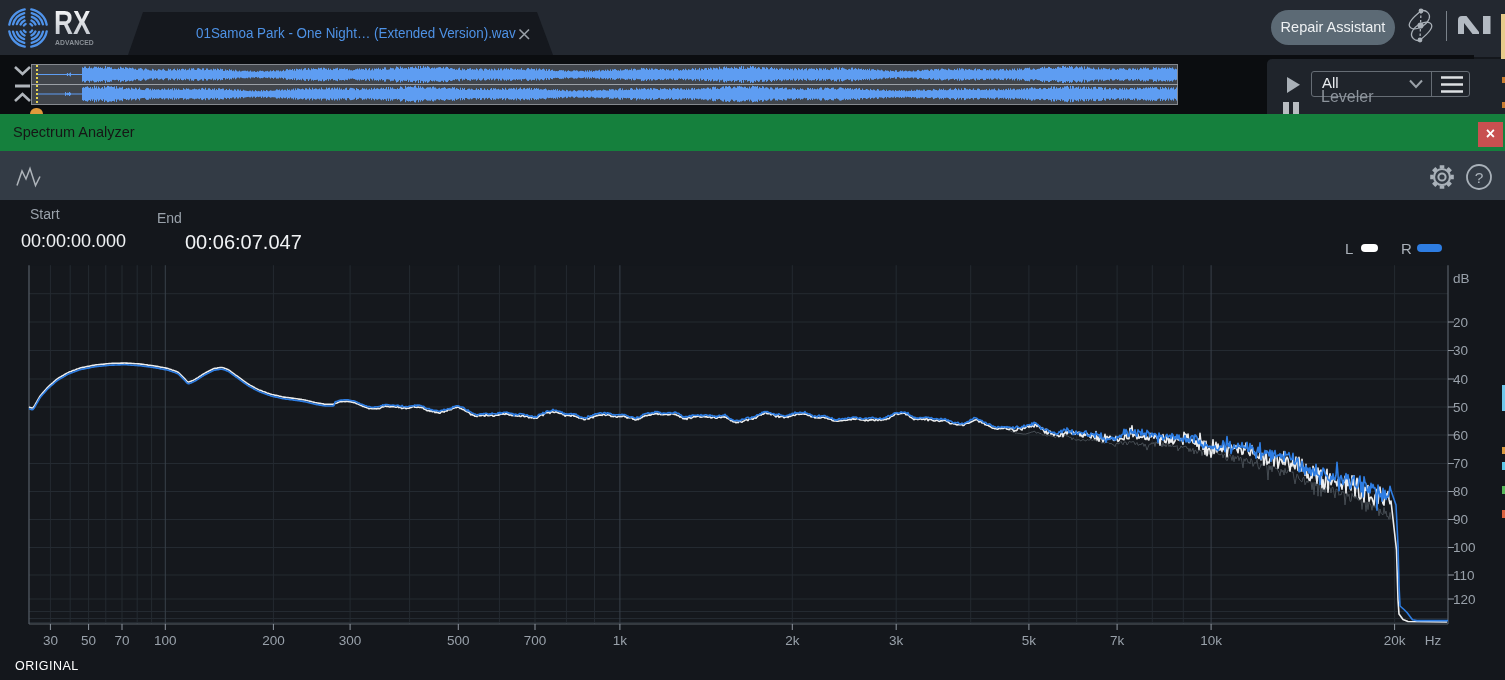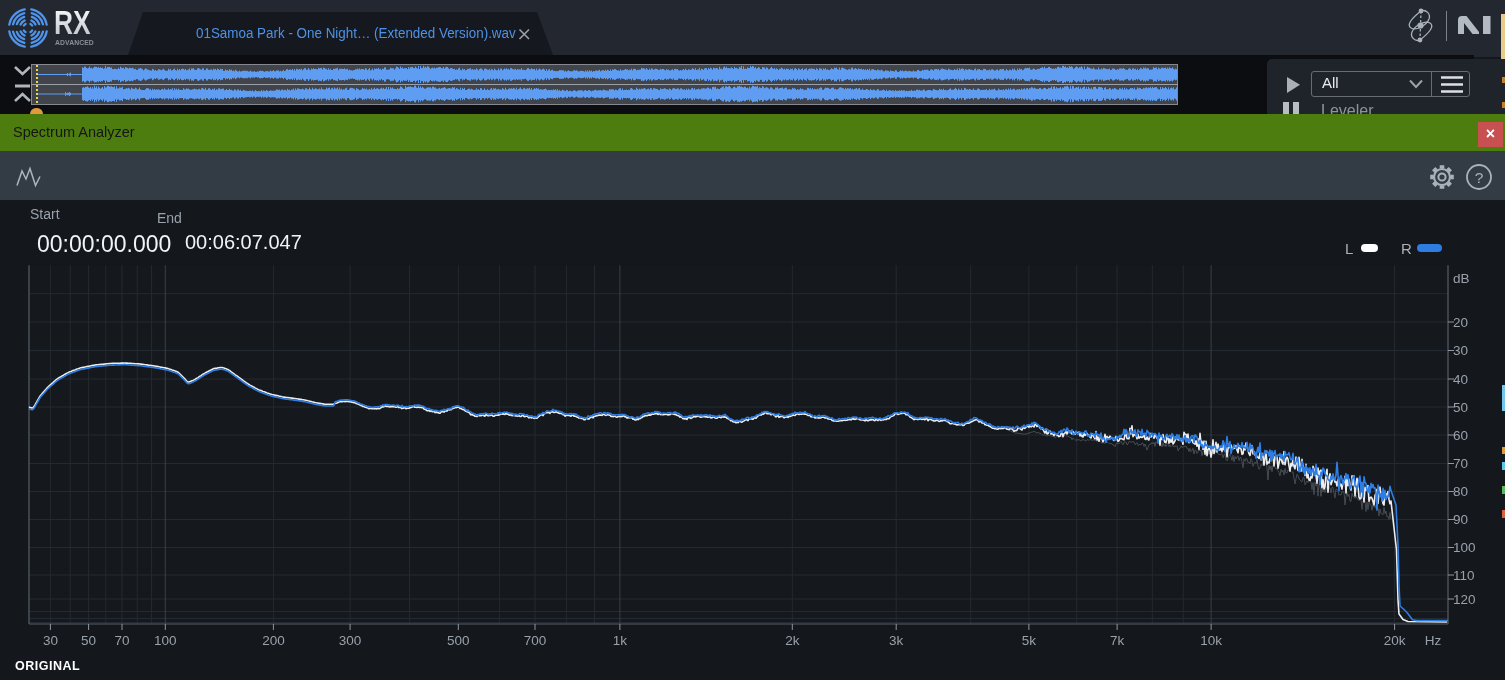--- a/index.html
+++ b/index.html
@@ -1,35 +1,36 @@
 <!DOCTYPE html>
 <html><head><meta charset="utf-8"><style>
 *{margin:0;padding:0;box-sizing:border-box}
 html,body{width:1505px;height:680px;overflow:hidden;background:#14171c;font-family:"Liberation Sans",sans-serif}
 .abs{position:absolute}
 #topbar{position:absolute;left:0;top:0;width:1505px;height:57px;background:#232830}
 #wavestrip{position:absolute;left:0;top:55px;width:1474px;height:59px;background:#0b0d10}
-#titlebar{position:absolute;left:0;top:114px;width:1505px;height:37px;background:#4d7c0f}
+#titlebar{position:absolute;left:0;top:114px;width:1505px;height:37px;background:#15803d}
 #toolbar{position:absolute;left:0;top:151px;width:1505px;height:49px;background:#333b45}
 #main{position:absolute;left:0;top:200px;width:1505px;height:480px;background:#14171c}
 </style></head><body>
 
 <div id="topbar">
  <svg class="abs" style="left:8px;top:8px" width="40" height="40" viewBox="0 0 40 40">
       <path d="M38.71 23.30A19 19 0 0 1 23.30 38.71 M16.70 38.71A19 19 0 0 1 1.29 23.30 M1.29 16.70A19 19 0 0 1 16.70 1.29 M23.30 1.29A19 19 0 0 1 38.71 16.70 M34.94 23.73A15.4 15.4 0 0 1 23.73 34.94 M16.27 34.94A15.4 15.4 0 0 1 5.06 23.73 M5.06 16.27A15.4 15.4 0 0 1 16.27 5.06 M23.73 5.06A15.4 15.4 0 0 1 34.94 16.27 M31.16 23.84A11.8 11.8 0 0 1 23.84 31.16 M16.16 31.16A11.8 11.8 0 0 1 8.84 23.84 M8.84 16.16A11.8 11.8 0 0 1 16.16 8.84 M23.84 8.84A11.8 11.8 0 0 1 31.16 16.16 M27.43 23.47A8.2 8.2 0 0 1 23.47 27.43 M16.53 27.43A8.2 8.2 0 0 1 12.57 23.47 M12.57 16.53A8.2 8.2 0 0 1 16.53 12.57 M23.47 12.57A8.2 8.2 0 0 1 27.43 16.53 M24.11 22.47A4.8 4.8 0 0 1 22.47 24.11 M17.53 24.11A4.8 4.8 0 0 1 15.89 22.47 M15.89 17.53A4.8 4.8 0 0 1 17.53 15.89 M22.47 15.89A4.8 4.8 0 0 1 24.11 17.53" fill="none" stroke="#4f93ea" stroke-width="2.3" stroke-linecap="round"></path>
     </svg>
  <div class="abs" style="left:54px;top:4px;font-size:33px;font-weight:bold;transform:scaleX(0.80);transform-origin:0 0;background:linear-gradient(#ffffff,#b9bec6);-webkit-background-clip:text;background-clip:text;color:transparent">RX</div>
  <div class="abs" style="left:55px;top:38.5px;font-size:6.8px;font-weight:bold;color:#8a9097;letter-spacing:0.1px">ADVANCED</div>
  <svg class="abs" style="left:0;top:0" width="600" height="55">
       <polygon points="143,12 537,12 553,55 128,55" fill="#15181e"></polygon>
     </svg>
  <div class="abs" style="left:196px;top:24px;font-size:15.5px;color:#4e92e6;transform:scaleX(0.865);transform-origin:0 0;white-space:nowrap">01Samoa Park - One Night… (Extended Version).wav</div>
  <svg class="abs" style="left:517px;top:27px" width="15" height="15">
       <path d="M2.5 2.5 L12 12 M12 2.5 L2.5 12" stroke="#9aa0a8" stroke-width="1.6"></path>
     </svg>
+ <div class="abs" style="left:1271px;top:10px;width:124px;height:35px;border-radius:17.5px;background:#5c6a75;color:#eef1f3;font-size:14.5px;text-align:center;line-height:35px">Repair Assistant</div>
  <svg class="abs" style="left:1402px;top:7px" width="40" height="42" viewBox="0 0 40 42">
   <g fill="none" stroke="#aab1b8" stroke-width="1.3">
    <path d="M19 4 C10 11 4 18 9 21 C14 24 24 19 27 12 C29 7 24 2 19 4"></path>
    <path d="M18 33 C27 26 33 19 28 16 C23 13 13 18 10 25 C8 30 13 35 18 33"></path>
    <path d="M19 4 L18.5 18.5 L18 33" stroke-dasharray="2.5 2"></path>
   </g>
   <circle cx="19" cy="4" r="2.4" fill="#aab1b8"></circle>
   <circle cx="18.5" cy="18.5" r="3.1" fill="#aab1b8"></circle>
   <circle cx="18" cy="33" r="2.4" fill="#aab1b8"></circle>
  </svg>
@@ -65,21 +66,21 @@
  <svg class="abs" style="left:1408px;top:24px" width="16" height="10">
       <path d="M2 1.5 L8 8 L14 1.5" fill="none" stroke="#9aa1a8" stroke-width="2"></path>
     </svg>
  <svg class="abs" style="left:1440px;top:20px" width="24" height="19">
       <g stroke="#dde0e3" stroke-width="2.4">
         <path d="M1 2.5H23 M1 9.5H23 M1 16.5H23"></path>
       </g>
     </svg>
  <div class="abs" style="left:1283px;top:47px;width:6px;height:12px;background:#b8bdc2"></div>
  <div class="abs" style="left:1293px;top:47px;width:6px;height:12px;background:#b8bdc2"></div>
- <div class="abs" style="left:1321px;top:47px;width:80px;height:18px;overflow:hidden;font-size:16px;color:#8d949c">Leveler</div>
+ <div class="abs" style="left:1321px;top:33px;width:80px;height:18px;overflow:hidden;font-size:16px;color:#8d949c">Leveler</div>
  <div class="abs" style="left:30px;top:53px;width:13px;height:6px;border-radius:7px 7px 0 0;background:#e09a3c"></div>
  <div class="abs" style="left:1501px;top:-41px;width:4px;height:45px;background:#e7cb8b"></div>
  <div class="abs" style="left:1502px;top:22px;width:3px;height:6px;background:#c87c30"></div>
  <div class="abs" style="left:1502px;top:47px;width:3px;height:6px;background:#c87c30"></div>
 </div>
 
 <div id="titlebar">
  <div class="abs" style="left:13px;top:10px;font-size:14.5px;color:#161616">Spectrum Analyzer</div>
  <div class="abs" style="left:1478px;top:8px;width:25px;height:25px;background:#c85050;color:#fff;font-size:16px;font-weight:bold;text-align:center;line-height:24px">×</div>
 </div>
@@ -99,21 +100,21 @@
  </svg>
  <svg class="abs" style="left:1465px;top:12px" width="28" height="28" viewBox="0 0 28 28">
   <circle cx="14" cy="14" r="12" fill="none" stroke="#a9b1b9" stroke-width="1.8"></circle>
   <text x="14" y="19.5" text-anchor="middle" font-size="15.5" fill="#a9b1b9" font-family="Liberation Sans">?</text>
  </svg>
 </div>
 
 <div id="main">
  <div class="abs" style="left:30px;top:6px;font-size:14px;color:#9aa2ab">Start</div>
  <div class="abs" style="left:157px;top:10px;font-size:14px;color:#9aa2ab">End</div>
- <div class="abs" style="left:37px;top:31px;font-size:23px;color:#f1f3f5">00:00:00.000</div>
+ <div class="abs" style="left:21px;top:31px;font-size:18px;color:#f1f3f5">00:00:00.000</div>
  <div class="abs" style="left:185px;top:31px;font-size:20px;color:#f1f3f5">00:06:07.047</div>
  <div class="abs" style="left:1345px;top:40px;font-size:15px;color:#aab1b9">L</div>
  <div class="abs" style="left:1361px;top:44px;width:17px;height:8px;border-radius:4px;background:#fff"></div>
  <div class="abs" style="left:1401px;top:40px;font-size:15px;color:#aab1b9">R</div>
  <div class="abs" style="left:1417px;top:44px;width:25px;height:8px;border-radius:4px;background:#2e7de2"></div>
  <svg class="abs" style="left:0;top:0" width="1505" height="480" viewBox="0 200 1505 480" font-family="Liberation Sans">
 <rect x="29" y="265.2" width="1419" height="359" fill="#15181d"></rect>
 <path d="M50.4 265.2V624 M70.2 265.2V624 M88.6 265.2V624 M105.8 265.2V624 M122.0 265.2V624 M137.2 265.2V624 M151.6 265.2V624 M273.4 265.2V624 M350.1 265.2V624 M409.6 265.2V624 M458.3 265.2V624 M499.4 265.2V624 M535.0 265.2V624 M566.4 265.2V624 M594.5 265.2V624 M792.3 265.2V624 M896.2 265.2V624 M970.7 265.2V624 M1028.9 265.2V624 M1076.7 265.2V624 M1117.1 265.2V624 M1152.3 265.2V624 M1183.3 265.2V624 M1394.6 265.2V624 M29 293.7H1448 M29 322H1448 M29 350.5H1448 M29 379H1448 M29 407H1448 M29 435H1448 M29 463.5H1448 M29 491.5H1448 M29 519.5H1448 M29 547.5H1448 M29 575H1448 M29 599H1448 M29 611.5H1448 M29 618.5H1448 M29 622.5H1448" stroke="#242a31" stroke-width="1"></path>
 <path d="M165.3 265.2V624 M619.9 265.2V624 M1211.1 265.2V624" stroke="#39414a" stroke-width="1"></path>
 <path d="M29 265.2V624 M29 624H1448 M1448 265.2V624" stroke="#565e67" stroke-width="1.2" fill="none"></path>
@@ -144,19 +145,19 @@
 <text x="1453" y="468.0" font-size="13.5" fill="#99a1aa">70</text>
 <text x="1453" y="496.0" font-size="13.5" fill="#99a1aa">80</text>
 <text x="1453" y="524.0" font-size="13.5" fill="#99a1aa">90</text>
 <text x="1453" y="552.0" font-size="13.5" fill="#99a1aa">100</text>
 <text x="1453" y="579.5" font-size="13.5" fill="#99a1aa">110</text>
 <text x="1453" y="603.5" font-size="13.5" fill="#99a1aa">120</text>
 <polyline points="1005,428.9 1006,429.1 1007,429.4 1008,429.9 1009,430.3 1010,430.8 1011,431.1 1012,431.9 1013,431.9 1014,432.3 1015,433.3 1016,432.9 1017,433.1 1018,433.3 1019,433.4 1020,433.4 1021,433.8 1022,433.7 1023,434.2 1024,434.0 1025,434.1 1026,434.1 1027,433.4 1028,433.5 1029,432.8 1030,432.9 1031,432.1 1032,432.1 1033,431.8 1034,431.4 1035,431.3 1036,433.1 1037,433.0 1038,432.2 1039,433.1 1040,433.4 1041,433.5 1042,434.6 1043,435.2 1044,434.8 1045,435.0 1046,435.5 1047,436.3 1048,435.5 1049,435.5 1050,435.8 1051,435.8 1052,436.1 1053,436.5 1054,436.5 1055,437.9 1056,437.4 1057,435.8 1058,436.8 1059,436.2 1060,435.8 1061,436.8 1062,436.5 1063,435.1 1064,436.3 1065,434.6 1066,435.7 1067,436.0 1068,436.1 1069,437.0 1070,437.4 1071,437.2 1072,439.9 1073,437.8 1074,438.6 1075,439.7 1076,440.4 1077,439.9 1078,439.8 1079,439.7 1080,440.3 1081,441.1 1082,439.6 1083,440.0 1084,439.6 1085,440.9 1086,440.8 1087,439.9 1088,439.4 1089,440.6 1090,439.2 1091,439.4 1092,440.7 1093,439.9 1094,439.7 1095,440.5 1096,440.0 1097,441.5 1098,439.7 1099,440.4 1100,440.5 1101,441.9 1102,443.4 1103,440.9 1104,443.3 1105,442.9 1106,442.0 1107,442.3 1108,442.4 1109,443.4 1110,443.9 1111,443.2 1112,444.1 1113,444.8 1114,445.2 1115,446.7 1116,443.8 1117,443.1 1118,443.6 1119,443.9 1120,442.4 1121,441.3 1122,443.4 1123,444.9 1124,442.2 1125,441.9 1126,442.1 1127,445.0 1128,443.9 1129,441.6 1130,441.6 1131,442.3 1132,441.8 1133,441.6 1134,441.8 1135,444.6 1136,443.8 1137,442.5 1138,445.3 1139,445.0 1140,444.1 1141,444.9 1142,443.0 1143,443.3 1144,446.4 1145,444.0 1146,446.6 1147,450.1 1148,447.3 1149,444.8 1150,443.7 1151,444.4 1152,442.5 1153,444.0 1154,442.2 1155,446.5 1156,441.7 1157,443.5 1158,443.5 1159,443.3 1160,443.2 1161,443.6 1162,447.0 1163,442.5 1164,446.2 1165,444.4 1166,446.8 1167,444.5 1168,443.3 1169,446.6 1170,444.8 1171,446.7 1172,445.5 1173,446.0 1174,446.8 1175,445.9 1176,446.5 1177,445.5 1178,450.9 1179,448.6 1180,448.5 1181,445.9 1182,447.5 1183,446.9 1184,446.7 1185,446.4 1186,446.1 1187,448.5 1188,448.0 1189,451.6 1190,448.5 1191,451.5 1192,450.4 1193,448.3 1194,454.0 1195,450.0 1196,450.5 1197,453.5 1198,451.9 1199,449.7 1200,450.9 1201,450.2 1202,455.6 1203,451.4 1204,451.5 1205,451.5 1206,456.0 1207,452.7 1208,452.1 1209,454.7 1210,452.8 1211,455.2 1212,452.6 1213,453.4 1214,453.8 1215,451.8 1216,452.3 1217,452.0 1218,454.1 1219,454.3 1220,455.0 1221,454.4 1222,453.5 1223,457.9 1224,454.5 1225,454.2 1226,459.3 1227,460.8 1228,458.6 1229,455.0 1230,454.6 1231,456.7 1232,460.5 1233,455.2 1234,461.8 1235,456.5 1236,458.9 1237,456.7 1238,455.8 1239,460.6 1240,457.5 1241,457.5 1242,462.0 1243,467.8 1244,458.8 1245,461.3 1246,458.4 1247,459.0 1248,462.7 1249,461.8 1250,463.9 1251,458.6 1252,460.5 1253,466.4 1254,464.0 1255,462.1 1256,463.5 1257,459.4 1258,466.4 1259,469.3 1260,467.6 1261,464.3 1262,465.5 1263,462.4 1264,463.8 1265,462.8 1266,462.7 1267,468.2 1268,480.0 1269,465.4 1270,469.8 1271,465.8 1272,471.8 1273,464.9 1274,465.6 1275,467.2 1276,469.0 1277,468.3 1278,470.7 1279,472.6 1280,475.8 1281,469.2 1282,472.2 1283,470.1 1284,475.0 1285,468.4 1286,473.0 1287,473.0 1288,469.9 1289,470.7 1290,470.8 1291,471.4 1292,472.5 1293,471.7 1294,478.5 1295,483.9 1296,478.7 1297,474.2 1298,475.7 1299,479.1 1300,479.8 1301,481.4 1302,481.9 1303,477.8 1304,477.4 1305,484.8 1306,482.8 1307,480.9 1308,482.6 1309,478.6 1310,481.1 1311,481.9 1312,489.8 1313,482.5 1314,494.7 1315,482.2 1316,485.9 1317,482.9 1318,496.2 1319,483.6 1320,486.1 1321,496.4 1322,487.1 1323,492.0 1324,485.0 1325,492.6 1326,486.4 1327,489.5 1328,486.9 1329,487.9 1330,487.9 1331,493.0 1332,487.4 1333,487.3 1334,493.2 1335,497.9 1336,488.9 1337,489.5 1338,490.3 1339,495.3 1340,494.3 1341,495.1 1342,491.5 1343,492.0 1344,492.2 1345,504.9 1346,496.2 1347,492.2 1348,496.5 1349,494.2 1350,501.3 1351,501.3 1352,493.4 1353,496.4 1354,497.0 1355,498.4 1356,495.1 1357,498.7 1358,499.1 1359,500.7 1360,497.1 1361,499.6 1362,509.5 1363,500.7 1364,500.4 1365,501.4 1366,511.5 1367,502.1 1368,509.6 1369,501.7 1370,503.9 1371,505.6 1372,510.3 1373,502.8 1374,507.4 1375,505.2 1376,508.6 1377,509.5 1378,507.8 1379,515.8 1380,509.0 1381,513.2 1382,514.2 1383,514.8 1384,507.4 1385,513.7 1386,511.1 1387,516.8 1388,516.3 1389,519.4 1390,512.5 1391,519.2" fill="none" stroke="#4b5158" stroke-width="0.9"></polyline>
 <polyline points="29,407.1 30,407.4 31,407.7 32,408.0 33,407.7 34,406.6 35,404.9 36,403.1 37,401.4 38,399.6 39,397.8 40,396.2 41,394.9 42,393.7 43,392.6 44,391.5 45,390.4 46,389.2 47,388.1 48,387.1 49,386.1 50,385.2 51,384.3 52,383.4 53,382.6 54,381.7 55,380.8 56,379.9 57,379.1 58,378.4 59,377.8 60,377.2 61,376.6 62,376.0 63,375.5 64,374.9 65,374.3 66,373.7 67,373.1 68,372.6 69,372.1 70,371.7 71,371.4 72,371.0 73,370.6 74,370.2 75,369.9 76,369.5 77,369.1 78,368.8 79,368.4 80,368.1 81,367.8 82,367.6 83,367.4 84,367.2 85,367.0 86,366.8 87,366.6 88,366.4 89,366.2 90,366.0 91,365.8 92,365.6 93,365.4 94,365.2 95,365.0 96,364.9 97,364.8 98,364.7 99,364.6 100,364.5 101,364.4 102,364.3 103,364.2 104,364.1 105,364.0 106,363.9 107,363.8 108,363.7 109,363.6 110,363.5 111,363.5 112,363.4 113,363.4 114,363.4 115,363.3 116,363.3 117,363.3 118,363.2 119,363.2 120,363.2 121,363.1 122,363.1 123,363.1 124,363.0 125,363.0 126,363.1 127,363.1 128,363.2 129,363.3 130,363.3 131,363.4 132,363.5 133,363.5 134,363.6 135,363.7 136,363.7 137,363.8 138,363.9 139,363.9 140,364.0 141,364.1 142,364.3 143,364.4 144,364.5 145,364.7 146,364.8 147,364.9 148,365.1 149,365.2 150,365.3 151,365.5 152,365.6 153,365.7 154,365.9 155,366.0 156,366.2 157,366.4 158,366.6 159,366.8 160,367.0 161,367.2 162,367.3 163,367.5 164,367.7 165,367.9 166,368.1 167,368.3 168,368.6 169,368.9 170,369.2 171,369.5 172,369.9 173,370.2 174,370.6 175,370.9 176,371.3 177,371.7 178,372.2 179,373.0 180,374.0 181,375.0 182,376.0 183,377.0 184,378.0 185,379.1 186,380.2 187,381.3 188,382.0 189,382.0 190,381.6 191,381.2 192,380.8 193,380.4 194,379.9 195,379.4 196,378.8 197,378.2 198,377.6 199,376.9 200,376.2 201,375.6 202,374.9 203,374.3 204,373.7 205,373.1 206,372.5 207,372.0 208,371.5 209,371.0 210,370.5 211,370.0 212,369.5 213,369.0 214,368.6 215,368.4 216,368.2 217,368.1 218,367.9 219,367.8 220,367.6 221,367.5 222,367.5 223,367.7 224,368.0 225,368.4 226,368.8 227,369.2 228,369.6 229,370.2 230,370.9 231,371.7 232,372.4 233,373.1 234,373.8 235,374.6 236,375.3 237,376.0 238,376.7 239,377.5 240,378.2 241,378.9 242,379.6 243,380.4 244,381.1 245,381.8 246,382.5 247,383.3 248,383.9 249,384.5 250,385.1 251,385.6 252,386.2 253,386.8 254,387.3 255,387.9 256,388.4 257,388.9 258,389.4 259,389.9 260,390.2 261,390.6 262,391.0 263,391.4 264,391.7 265,392.1 266,392.5 267,392.9 268,393.2 269,393.6 270,393.9 271,394.2 272,394.5 273,394.7 274,394.9 275,395.2 276,395.4 277,395.6 278,395.8 279,396.1 280,396.3 281,396.5 282,396.8 283,397.0 284,397.1 285,397.2 286,397.4 287,397.5 288,397.6 289,397.8 290,397.9 291,398.0 292,398.1 293,398.2 294,398.4 295,398.5 296,398.7 297,398.8 298,399.0 299,399.1 300,399.2 301,399.4 302,399.6 303,399.7 304,399.9 305,400.0 306,400.3 307,400.5 308,400.8 309,401.0 310,401.2 311,401.5 312,401.8 313,402.0 314,402.2 315,402.5 316,402.7 317,402.9 318,403.0 319,403.2 320,403.4 321,403.6 322,403.8 323,403.9 324,404.1 325,404.2 326,404.3 327,404.3 328,404.3 329,404.3 330,404.3 331,404.3 332,404.3 333,404.2 334,403.9 335,403.6 336,403.2 337,402.9 338,402.5 339,402.1 340,401.8 341,401.8 342,401.7 343,401.5 344,401.5 345,401.6 346,401.4 347,401.4 348,401.5 349,401.7 350,401.8 351,401.9 352,402.1 353,402.4 354,402.6 355,402.7 356,403.4 357,403.8 358,404.1 359,404.6 360,405.1 361,405.5 362,405.8 363,406.5 364,406.5 365,407.2 366,407.2 367,407.8 368,408.1 369,408.8 370,408.5 371,408.5 372,408.7 373,408.5 374,408.6 375,408.8 376,408.8 377,408.9 378,408.2 379,408.8 380,408.4 381,407.6 382,406.7 383,407.0 384,406.7 385,405.8 386,406.4 387,406.4 388,406.3 389,406.8 390,407.0 391,406.6 392,406.8 393,406.6 394,406.6 395,406.9 396,407.2 397,406.9 398,406.5 399,407.6 400,407.0 401,407.8 402,408.6 403,408.1 404,407.9 405,407.8 406,408.8 407,408.2 408,408.3 409,408.3 410,407.8 411,407.5 412,407.2 413,406.2 414,406.7 415,407.3 416,407.2 417,407.4 418,407.1 419,407.2 420,407.6 421,407.1 422,407.8 423,407.6 424,409.2 425,409.2 426,409.8 427,410.7 428,410.8 429,410.5 430,411.3 431,410.4 432,411.6 433,411.7 434,411.0 435,412.7 436,411.8 437,412.7 438,412.3 439,413.1 440,413.3 441,412.0 442,411.4 443,411.8 444,412.1 445,411.2 446,410.8 447,411.1 448,409.2 449,410.0 450,409.4 451,409.8 452,408.9 453,408.3 454,408.3 455,407.3 456,407.7 457,407.1 458,407.2 459,407.2 460,408.4 461,408.4 462,409.2 463,409.6 464,409.5 465,410.7 466,411.2 467,411.7 468,412.0 469,412.5 470,413.7 471,415.0 472,414.1 473,415.3 474,415.4 475,416.3 476,416.3 477,416.6 478,414.7 479,415.7 480,415.5 481,415.8 482,415.3 483,415.2 484,415.7 485,416.2 486,413.9 487,415.2 488,415.7 489,415.6 490,415.5 491,415.0 492,415.2 493,416.1 494,416.2 495,415.6 496,415.0 497,415.3 498,414.9 499,415.1 500,414.6 501,414.1 502,414.3 503,413.4 504,414.3 505,414.4 506,413.3 507,414.2 508,413.7 509,415.0 510,415.1 511,414.8 512,415.7 513,415.3 514,415.4 515,415.7 516,416.0 517,415.9 518,416.1 519,415.7 520,416.4 521,416.5 522,415.7 523,415.3 524,416.4 525,416.6 526,416.2 527,415.9 528,417.0 529,417.9 530,416.5 531,417.9 532,417.7 533,417.6 534,418.5 535,417.6 536,418.1 537,418.3 538,417.3 539,416.3 540,415.4 541,415.1 542,414.4 543,415.6 544,414.1 545,413.3 546,412.8 547,412.7 548,412.8 549,412.1 550,413.4 551,411.9 552,411.7 553,412.1 554,412.5 555,412.4 556,411.7 557,412.4 558,412.6 559,413.2 560,413.4 561,413.3 562,413.6 563,414.7 564,414.5 565,416.2 566,415.6 567,415.1 568,415.5 569,415.4 570,415.6 571,416.2 572,415.1 573,415.0 574,416.2 575,416.1 576,416.6 577,417.1 578,417.2 579,418.1 580,417.6 581,418.5 582,418.4 583,418.6 584,419.7 585,419.8 586,418.4 587,418.5 588,418.9 589,418.9 590,417.7 591,417.5 592,416.4 593,417.9 594,416.4 595,416.2 596,415.9 597,415.8 598,415.5 599,414.9 600,415.3 601,414.9 602,415.4 603,414.3 604,414.4 605,415.0 606,415.4 607,414.9 608,414.6 609,415.1 610,415.1 611,416.5 612,416.2 613,416.6 614,416.4 615,416.1 616,417.0 617,417.2 618,416.6 619,416.3 620,416.8 621,416.1 622,416.7 623,416.0 624,415.9 625,416.8 626,416.9 627,418.1 628,417.3 629,417.9 630,417.6 631,417.6 632,417.9 633,419.3 634,418.8 635,420.0 636,420.0 637,418.9 638,419.6 639,418.5 640,418.6 641,417.5 642,417.6 643,416.2 644,416.5 645,415.6 646,415.5 647,415.7 648,415.2 649,414.9 650,415.1 651,414.9 652,413.6 653,414.3 654,414.2 655,413.3 656,413.9 657,413.1 658,414.5 659,413.8 660,414.0 661,414.8 662,414.3 663,414.9 664,414.2 665,414.6 666,414.1 667,414.6 668,415.0 669,414.5 670,414.7 671,413.7 672,413.7 673,413.9 674,414.4 675,414.4 676,414.6 677,415.4 678,415.5 679,416.0 680,417.1 681,416.7 682,417.5 683,418.7 684,418.4 685,419.0 686,418.3 687,419.5 688,417.2 689,417.6 690,417.4 691,418.5 692,417.7 693,417.1 694,416.3 695,416.9 696,416.7 697,416.4 698,416.1 699,416.3 700,417.0 701,417.1 702,417.0 703,416.8 704,416.0 705,417.0 706,416.5 707,417.1 708,417.3 709,416.9 710,416.8 711,417.9 712,417.7 713,417.3 714,416.3 715,417.9 716,418.1 717,418.2 718,417.2 719,417.1 720,417.1 721,417.7 722,416.6 723,417.1 724,416.7 725,417.4 726,416.9 727,418.4 728,418.4 729,419.1 730,420.0 731,420.8 732,419.9 733,421.8 734,422.0 735,421.9 736,422.8 737,422.2 738,422.6 739,421.5 740,421.2 741,422.0 742,422.2 743,421.2 744,421.0 745,420.1 746,419.5 747,419.9 748,420.6 749,418.8 750,419.3 751,418.3 752,419.1 753,419.2 754,417.9 755,417.9 756,418.3 757,417.1 758,415.9 759,415.3 760,414.4 761,415.2 762,413.9 763,414.3 764,413.7 765,412.7 766,412.7 767,413.6 768,413.5 769,413.8 770,413.2 771,414.8 772,414.2 773,413.9 774,415.1 775,415.9 776,417.0 777,415.9 778,415.5 779,417.4 780,416.6 781,416.6 782,416.3 783,416.5 784,417.9 785,417.1 786,416.9 787,416.7 788,417.5 789,416.1 790,416.5 791,416.0 792,415.7 793,414.8 794,415.2 795,415.5 796,414.5 797,414.0 798,413.8 799,414.5 800,414.2 801,414.2 802,414.1 803,413.2 804,414.3 805,414.0 806,414.1 807,414.7 808,415.5 809,415.5 810,415.4 811,416.9 812,416.6 813,416.9 814,416.9 815,418.0 816,417.5 817,417.6 818,418.0 819,417.7 820,418.1 821,417.7 822,417.3 823,417.3 824,417.3 825,418.0 826,417.9 827,418.0 828,419.0 829,419.0 830,419.1 831,419.0 832,420.4 833,420.7 834,421.0 835,421.0 836,420.9 837,421.1 838,421.2 839,421.0 840,420.8 841,420.5 842,420.7 843,420.5 844,419.8 845,420.4 846,420.3 847,420.3 848,419.8 849,419.7 850,419.1 851,420.0 852,418.4 853,419.1 854,418.9 855,419.4 856,419.1 857,418.8 858,418.7 859,419.2 860,419.8 861,420.0 862,420.0 863,419.9 864,420.3 865,420.9 866,419.8 867,420.3 868,420.9 869,420.3 870,419.7 871,420.1 872,419.4 873,419.7 874,420.5 875,420.6 876,418.8 877,420.0 878,420.6 879,419.3 880,419.7 881,420.4 882,419.5 883,420.0 884,419.8 885,418.8 886,419.6 887,418.8 888,418.8 889,418.8 890,417.5 891,416.4 892,416.3 893,415.6 894,415.4 895,413.7 896,413.7 897,413.2 898,414.5 899,414.1 900,413.7 901,413.5 902,413.5 903,413.1 904,413.3 905,413.3 906,414.7 907,414.7 908,414.8 909,415.6 910,417.1 911,417.4 912,418.0 913,418.8 914,419.8 915,418.8 916,419.2 917,418.6 918,419.6 919,419.1 920,418.9 921,418.8 922,419.5 923,419.1 924,418.9 925,419.8 926,418.8 927,418.7 928,420.7 929,419.4 930,419.4 931,419.5 932,420.0 933,420.7 934,420.9 935,421.0 936,420.6 937,420.0 938,420.8 939,421.4 940,421.2 941,420.6 942,421.0 943,420.4 944,420.5 945,420.0 946,420.8 947,421.5 948,421.8 949,422.7 950,423.7 951,423.8 952,423.4 953,423.5 954,423.9 955,423.9 956,424.6 957,424.9 958,424.8 959,424.8 960,424.8 961,424.7 962,424.4 963,425.6 964,425.2 965,424.0 966,423.6 967,423.3 968,423.0 969,423.1 970,422.5 971,422.0 972,421.5 973,421.0 974,420.4 975,420.0 976,419.9 977,419.4 978,420.6 979,422.0 980,421.3 981,421.7 982,423.0 983,423.0 984,423.2 985,424.8 986,424.8 987,425.3 988,425.1 989,426.1 990,426.5 991,427.2 992,427.9 993,428.3 994,428.3 995,428.9 996,428.1 997,429.1 998,429.1 999,428.5 1000,428.5 1001,428.8 1002,427.8 1003,428.6 1004,428.3 1005,427.3 1006,428.1 1007,429.1 1008,429.3 1009,429.5 1010,428.8 1011,428.8 1012,428.9 1013,429.8 1014,431.4 1015,430.6 1016,430.7 1017,430.3 1018,427.4 1019,428.5 1020,428.1 1021,429.6 1022,429.9 1023,427.4 1024,428.0 1025,428.4 1026,427.0 1027,426.4 1028,426.0 1029,427.3 1030,425.0 1031,427.0 1032,425.6 1033,426.1 1034,426.9 1035,424.4 1036,424.6 1037,426.6 1038,425.4 1039,426.4 1040,427.9 1041,428.9 1042,427.7 1043,429.5 1044,431.5 1045,433.1 1046,429.1 1047,433.9 1048,433.7 1049,431.4 1050,431.1 1051,434.1 1052,433.2 1053,434.3 1054,435.6 1055,433.9 1056,434.6 1057,435.0 1058,435.5 1059,436.6 1060,436.3 1061,433.8 1062,432.8 1063,436.7 1064,433.6 1065,433.1 1066,430.7 1067,434.0 1068,431.6 1069,432.4 1070,431.1 1071,432.7 1072,434.0 1073,431.5 1074,432.8 1075,434.4 1076,432.3 1077,432.4 1078,433.1 1079,432.1 1080,435.9 1081,433.0 1082,436.5 1083,436.9 1084,433.0 1085,435.5 1086,434.6 1087,433.3 1088,434.9 1089,435.2 1090,437.2 1091,438.0 1092,433.7 1093,435.2 1094,437.3 1095,438.9 1096,431.5 1097,439.9 1098,437.1 1099,441.2 1100,437.3 1101,436.7 1102,439.0 1103,441.8 1104,439.5 1105,434.3 1106,441.5 1107,436.4 1108,438.0 1109,437.7 1110,436.2 1111,437.6 1112,438.3 1113,439.2 1114,440.5 1115,439.7 1116,436.4 1117,439.1 1118,441.4 1119,440.7 1120,438.1 1121,438.7 1122,438.8 1123,439.4 1124,439.7 1125,434.1 1126,434.0 1127,438.5 1128,438.7 1129,438.6 1130,428.2 1131,433.9 1132,425.7 1133,436.7 1134,434.9 1135,435.0 1136,434.6 1137,438.7 1138,434.4 1139,438.3 1140,437.1 1141,436.9 1142,437.5 1143,436.9 1144,433.7 1145,439.2 1146,439.4 1147,436.9 1148,439.5 1149,440.0 1150,433.4 1151,436.9 1152,435.9 1153,434.5 1154,438.2 1155,434.7 1156,436.1 1157,438.4 1158,438.9 1159,439.0 1160,445.2 1161,436.7 1162,439.2 1163,434.6 1164,440.1 1165,442.3 1166,442.7 1167,436.7 1168,438.0 1169,443.1 1170,438.7 1171,442.3 1172,435.9 1173,443.9 1174,442.7 1175,440.9 1176,436.5 1177,438.7 1178,439.8 1179,440.1 1180,438.9 1181,438.5 1182,440.0 1183,444.3 1184,432.4 1185,434.8 1186,434.3 1187,437.6 1188,434.1 1189,442.7 1190,441.4 1191,440.5 1192,439.3 1193,442.7 1194,443.2 1195,444.2 1196,440.7 1197,446.3 1198,438.7 1199,449.4 1200,433.4 1201,443.3 1202,441.4 1203,449.4 1204,441.0 1205,454.2 1206,441.4 1207,455.6 1208,449.6 1209,448.2 1210,450.0 1211,457.1 1212,452.1 1213,439.7 1214,453.5 1215,449.7 1216,442.3 1217,452.0 1218,444.0 1219,449.7 1220,450.0 1221,446.3 1222,451.7 1223,444.7 1224,449.8 1225,446.6 1226,448.0 1227,456.8 1228,449.0 1229,443.8 1230,447.8 1231,444.9 1232,448.2 1233,448.7 1234,448.3 1235,448.3 1236,445.6 1237,450.0 1238,452.8 1239,445.5 1240,448.2 1241,448.9 1242,454.4 1243,453.9 1244,446.0 1245,449.9 1246,443.1 1247,445.8 1248,450.6 1249,453.7 1250,455.5 1251,450.1 1252,445.6 1253,454.0 1254,451.7 1255,454.9 1256,454.0 1257,457.0 1258,457.2 1259,458.5 1260,452.7 1261,460.0 1262,453.2 1263,456.3 1264,465.2 1265,458.2 1266,451.1 1267,464.2 1268,462.1 1269,463.0 1270,458.6 1271,459.5 1272,456.8 1273,454.7 1274,465.9 1275,456.6 1276,456.2 1277,456.5 1278,468.2 1279,463.4 1280,457.3 1281,459.1 1282,462.1 1283,464.2 1284,451.6 1285,464.8 1286,459.3 1287,457.2 1288,459.2 1289,465.7 1290,471.2 1291,463.2 1292,465.9 1293,459.1 1294,466.5 1295,468.8 1296,457.1 1297,462.8 1298,470.4 1299,457.3 1300,465.4 1301,471.2 1302,459.4 1303,467.1 1304,470.2 1305,475.4 1306,464.2 1307,478.0 1308,474.3 1309,479.9 1310,480.5 1311,476.6 1312,478.0 1313,466.2 1314,468.9 1315,471.4 1316,475.5 1317,483.1 1318,468.0 1319,476.6 1320,471.1 1321,470.0 1322,487.6 1323,479.9 1324,489.0 1325,486.6 1326,474.6 1327,469.3 1328,492.3 1329,478.0 1330,473.8 1331,484.7 1332,481.5 1333,476.9 1334,478.9 1335,482.1 1336,481.7 1337,486.0 1338,479.5 1339,479.8 1340,485.7 1341,484.2 1342,489.1 1343,481.3 1344,482.5 1345,476.3 1346,492.9 1347,475.5 1348,485.6 1349,479.2 1350,487.2 1351,490.1 1352,475.7 1353,484.9 1354,475.7 1355,495.9 1356,484.8 1357,478.2 1358,484.2 1359,497.4 1360,499.0 1361,498.2 1362,485.6 1363,490.1 1364,501.9 1365,487.2 1366,490.2 1367,486.6 1368,485.6 1369,501.3 1370,497.9 1371,497.1 1372,498.2 1373,501.4 1374,504.9 1375,495.3 1376,493.4 1377,489.2 1378,503.5 1379,493.2 1380,487.0 1381,495.5 1382,497.8 1383,503.6 1384,505.1 1385,493.7 1386,493.6 1387,497.2 1388,491.5 1389,499.4 1390,503.7 1391,501.1 1391.0,501.1 1396.5,550.0 1398.0,600.0 1399.0,614.0 1403.0,619.5 1408.0,621.5 1447.0,622.0" fill="none" stroke="#ecedee" stroke-width="1.6" stroke-linejoin="round"></polyline>
 <polyline points="29,408.8 30,409.1 31,409.4 32,409.7 33,409.4 34,408.3 35,406.6 36,404.8 37,403.1 38,401.3 39,399.5 40,397.9 41,396.6 42,395.4 43,394.3 44,393.2 45,392.1 46,390.9 47,389.8 48,388.8 49,387.8 50,386.9 51,386.0 52,385.1 53,384.3 54,383.4 55,382.5 56,381.6 57,380.8 58,380.1 59,379.5 60,378.9 61,378.3 62,377.7 63,377.2 64,376.6 65,376.0 66,375.4 67,374.8 68,374.3 69,373.8 70,373.4 71,373.1 72,372.7 73,372.3 74,371.9 75,371.6 76,371.2 77,370.8 78,370.4 79,370.1 80,369.8 81,369.5 82,369.3 83,369.1 84,368.9 85,368.7 86,368.5 87,368.3 88,368.1 89,367.9 90,367.7 91,367.5 92,367.3 93,367.1 94,366.9 95,366.7 96,366.6 97,366.5 98,366.4 99,366.3 100,366.2 101,366.1 102,366.0 103,365.9 104,365.8 105,365.7 106,365.6 107,365.5 108,365.4 109,365.3 110,365.2 111,365.2 112,365.1 113,365.1 114,365.1 115,365.0 116,365.0 117,365.0 118,364.9 119,364.9 120,364.9 121,364.8 122,364.8 123,364.8 124,364.7 125,364.7 126,364.8 127,364.8 128,364.9 129,365.0 130,365.0 131,365.1 132,365.2 133,365.2 134,365.3 135,365.4 136,365.4 137,365.5 138,365.6 139,365.6 140,365.7 141,365.8 142,366.0 143,366.1 144,366.2 145,366.4 146,366.5 147,366.6 148,366.8 149,366.9 150,367.0 151,367.2 152,367.3 153,367.4 154,367.6 155,367.7 156,367.9 157,368.1 158,368.3 159,368.5 160,368.7 161,368.9 162,369.0 163,369.2 164,369.4 165,369.6 166,369.8 167,370.0 168,370.3 169,370.6 170,370.9 171,371.2 172,371.6 173,371.9 174,372.3 175,372.6 176,373.0 177,373.4 178,373.9 179,374.7 180,375.7 181,376.7 182,377.7 183,378.7 184,379.7 185,380.8 186,381.9 187,383.0 188,383.7 189,383.7 190,383.3 191,382.9 192,382.5 193,382.1 194,381.6 195,381.1 196,380.5 197,379.9 198,379.2 199,378.6 200,377.9 201,377.3 202,376.6 203,376.0 204,375.4 205,374.8 206,374.2 207,373.7 208,373.2 209,372.7 210,372.2 211,371.7 212,371.2 213,370.7 214,370.3 215,370.1 216,369.9 217,369.8 218,369.6 219,369.4 220,369.3 221,369.2 222,369.2 223,369.4 224,369.7 225,370.1 226,370.5 227,370.9 228,371.3 229,371.9 230,372.6 231,373.4 232,374.1 233,374.8 234,375.5 235,376.3 236,377.0 237,377.7 238,378.4 239,379.2 240,379.9 241,380.6 242,381.3 243,382.1 244,382.8 245,383.5 246,384.2 247,385.0 248,385.6 249,386.2 250,386.8 251,387.3 252,387.9 253,388.4 254,389.0 255,389.6 256,390.1 257,390.6 258,391.1 259,391.6 260,391.9 261,392.3 262,392.7 263,393.1 264,393.4 265,393.8 266,394.2 267,394.6 268,394.9 269,395.3 270,395.6 271,395.9 272,396.2 273,396.4 274,396.6 275,396.9 276,397.1 277,397.3 278,397.5 279,397.8 280,398.0 281,398.2 282,398.5 283,398.7 284,398.8 285,398.9 286,399.1 287,399.2 288,399.3 289,399.5 290,399.6 291,399.7 292,399.8 293,399.9 294,400.1 295,400.2 296,400.4 297,400.5 298,400.7 299,400.8 300,400.9 301,401.1 302,401.2 303,401.4 304,401.6 305,401.7 306,402.0 307,402.2 308,402.4 309,402.7 310,402.9 311,403.2 312,403.5 313,403.7 314,403.9 315,404.2 316,404.4 317,404.6 318,404.7 319,404.9 320,405.1 321,405.3 322,405.5 323,405.6 324,405.8 325,405.9 326,406.0 327,406.0 328,406.0 329,406.0 330,406.0 331,406.0 332,406.0 333,405.9 334,405.6 335,402.0 336,401.6 337,401.3 338,400.9 339,400.5 340,400.2 341,400.1 342,400.1 343,400.0 344,399.9 345,399.9 346,399.8 347,399.8 348,399.9 349,400.1 350,400.4 351,400.5 352,400.7 353,400.7 354,400.9 355,401.3 356,401.7 357,402.1 358,402.7 359,403.0 360,403.7 361,404.1 362,404.3 363,404.9 364,405.1 365,405.7 366,405.8 367,406.3 368,406.7 369,406.4 370,406.8 371,407.2 372,407.2 373,407.4 374,407.2 375,406.8 376,407.1 377,406.8 378,406.7 379,406.5 380,406.4 381,405.7 382,405.4 383,404.8 384,405.6 385,404.6 386,404.6 387,404.6 388,404.8 389,404.9 390,405.3 391,405.2 392,405.3 393,405.0 394,405.2 395,405.7 396,405.4 397,405.6 398,405.0 399,406.0 400,406.1 401,406.6 402,405.4 403,406.5 404,406.7 405,406.8 406,406.5 407,406.7 408,406.7 409,406.3 410,406.1 411,406.0 412,405.8 413,405.9 414,405.5 415,404.9 416,406.2 417,404.9 418,405.5 419,405.0 420,405.5 421,405.5 422,406.3 423,406.4 424,406.6 425,407.7 426,408.5 427,408.4 428,408.7 429,408.5 430,409.2 431,409.7 432,409.5 433,410.4 434,410.2 435,410.6 436,410.4 437,410.5 438,411.0 439,411.2 440,411.2 441,410.4 442,410.3 443,410.3 444,409.2 445,410.2 446,409.6 447,409.2 448,408.6 449,409.1 450,408.3 451,408.9 452,407.8 453,406.5 454,407.1 455,406.2 456,405.9 457,405.7 458,405.7 459,406.1 460,406.7 461,407.0 462,407.0 463,407.2 464,407.9 465,409.0 466,409.8 467,410.8 468,409.9 469,411.2 470,411.6 471,412.1 472,412.9 473,413.3 474,413.8 475,414.0 476,414.6 477,415.0 478,415.2 479,414.2 480,413.9 481,414.1 482,413.7 483,414.4 484,413.4 485,413.7 486,413.1 487,413.6 488,414.0 489,414.6 490,413.7 491,414.2 492,413.1 493,413.5 494,413.7 495,413.7 496,414.0 497,413.9 498,412.7 499,413.4 500,412.4 501,413.6 502,412.7 503,412.5 504,412.2 505,412.2 506,412.3 507,412.1 508,412.9 509,412.9 510,413.4 511,413.2 512,413.8 513,413.5 514,415.7 515,414.0 516,414.2 517,414.8 518,414.9 519,414.0 520,413.6 521,413.7 522,413.9 523,414.0 524,414.3 525,414.9 526,415.2 527,414.7 528,415.5 529,415.9 530,416.4 531,416.0 532,415.9 533,416.8 534,417.3 535,416.3 536,417.2 537,416.7 538,415.4 539,414.4 540,414.4 541,414.0 542,413.9 543,412.4 544,413.7 545,413.2 546,411.5 547,410.8 548,411.3 549,411.3 550,411.5 551,411.0 552,410.4 553,409.4 554,410.4 555,410.5 556,410.2 557,410.7 558,411.0 559,411.2 560,411.2 561,412.3 562,411.9 563,413.7 564,413.1 565,414.1 566,413.7 567,414.2 568,413.9 569,414.3 570,413.7 571,413.4 572,414.1 573,414.1 574,413.7 575,414.2 576,414.1 577,415.3 578,415.5 579,416.1 580,417.6 581,416.9 582,417.3 583,417.8 584,417.7 585,417.6 586,418.2 587,417.9 588,415.8 589,416.7 590,416.2 591,415.7 592,416.0 593,414.8 594,414.9 595,413.9 596,413.7 597,414.1 598,413.3 599,413.4 600,412.8 601,412.8 602,413.5 603,413.3 604,412.5 605,412.5 606,414.2 607,412.9 608,412.9 609,413.7 610,413.3 611,413.7 612,414.5 613,414.8 614,414.5 615,415.4 616,414.7 617,414.7 618,414.7 619,414.5 620,414.9 621,414.8 622,414.3 623,414.8 624,414.5 625,414.6 626,415.1 627,415.9 628,416.0 629,416.8 630,417.3 631,416.9 632,416.9 633,417.1 634,417.8 635,418.2 636,418.4 637,416.8 638,417.5 639,417.2 640,417.4 641,416.0 642,415.5 643,414.4 644,414.2 645,413.7 646,413.5 647,413.3 648,412.8 649,413.3 650,413.3 651,413.2 652,412.6 653,412.9 654,412.7 655,411.4 656,411.9 657,411.5 658,411.7 659,412.4 660,412.4 661,413.2 662,413.7 663,413.1 664,413.1 665,413.2 666,413.2 667,413.3 668,412.5 669,413.0 670,412.5 671,413.1 672,413.1 673,413.3 674,412.4 675,412.0 676,412.2 677,413.3 678,413.3 679,413.6 680,414.7 681,414.9 682,416.1 683,417.2 684,416.6 685,417.1 686,416.3 687,417.0 688,416.4 689,416.1 690,415.5 691,416.8 692,415.1 693,415.0 694,415.3 695,415.2 696,415.2 697,415.2 698,414.8 699,415.6 700,415.4 701,414.6 702,416.0 703,415.1 704,415.7 705,414.7 706,414.8 707,415.2 708,415.2 709,416.0 710,414.9 711,415.9 712,415.4 713,416.3 714,416.3 715,416.0 716,417.2 717,416.0 718,416.4 719,415.2 720,415.6 721,415.7 722,415.6 723,415.4 724,415.2 725,414.3 726,415.8 727,416.1 728,417.0 729,418.0 730,419.1 731,418.9 732,419.6 733,420.0 734,420.5 735,420.7 736,420.4 737,420.3 738,420.5 739,421.0 740,420.3 741,420.5 742,419.0 743,419.4 744,419.2 745,419.0 746,418.0 747,417.6 748,417.3 749,417.9 750,418.9 751,417.8 752,416.9 753,417.3 754,416.8 755,416.6 756,415.9 757,414.9 758,414.7 759,414.7 760,413.9 761,413.8 762,412.2 763,412.6 764,411.7 765,411.5 766,412.0 767,411.5 768,412.0 769,412.4 770,412.7 771,413.1 772,413.7 773,413.7 774,413.6 775,415.2 776,414.3 777,414.7 778,414.3 779,413.8 780,414.6 781,415.1 782,415.5 783,415.5 784,416.0 785,416.1 786,416.0 787,415.4 788,415.2 789,414.8 790,414.2 791,414.9 792,413.4 793,413.6 794,413.4 795,412.1 796,413.3 797,412.8 798,413.0 799,412.7 800,412.1 801,412.7 802,412.6 803,412.9 804,412.5 805,411.6 806,413.1 807,413.3 808,413.8 809,414.1 810,414.0 811,415.0 812,415.0 813,417.0 814,416.0 815,415.9 816,416.3 817,417.0 818,415.9 819,415.0 820,416.7 821,416.1 822,415.7 823,416.2 824,415.5 825,415.5 826,416.7 827,416.4 828,417.2 829,417.4 830,418.1 831,418.2 832,417.7 833,419.3 834,419.2 835,420.1 836,419.8 837,420.3 838,419.4 839,418.5 840,419.2 841,419.4 842,418.8 843,418.6 844,419.2 845,418.3 846,418.8 847,418.4 848,417.6 849,417.8 850,418.0 851,418.2 852,417.5 853,417.1 854,417.1 855,417.2 856,417.1 857,417.4 858,418.7 859,418.2 860,417.8 861,418.3 862,419.2 863,419.0 864,418.8 865,418.3 866,418.0 867,418.5 868,418.5 869,417.7 870,417.7 871,418.2 872,417.2 873,417.3 874,418.1 875,418.3 876,418.2 877,418.5 878,418.7 879,418.4 880,417.9 881,419.0 882,418.9 883,418.6 884,417.9 885,418.3 886,416.9 887,417.1 888,415.6 889,416.0 890,416.1 891,415.1 892,415.2 893,413.9 894,413.3 895,412.7 896,412.9 897,412.6 898,413.1 899,413.2 900,412.6 901,411.8 902,412.4 903,412.6 904,412.2 905,412.1 906,412.8 907,413.6 908,412.5 909,415.0 910,415.3 911,415.8 912,416.0 913,417.0 914,417.7 915,417.2 916,418.3 917,417.9 918,418.5 919,418.0 920,417.6 921,417.6 922,417.9 923,417.6 924,417.8 925,417.3 926,417.1 927,417.5 928,417.2 929,417.6 930,418.3 931,417.6 932,418.0 933,419.1 934,418.7 935,419.1 936,418.6 937,418.7 938,419.0 939,419.8 940,419.3 941,418.3 942,419.2 943,419.4 944,419.3 945,418.5 946,419.4 947,420.8 948,419.9 949,420.9 950,420.9 951,421.0 952,421.8 953,422.8 954,423.1 955,422.4 956,422.8 957,422.7 958,422.2 959,423.5 960,423.9 961,423.9 962,423.0 963,423.8 964,423.6 965,422.8 966,422.5 967,421.8 968,421.6 969,421.7 970,420.0 971,419.4 972,419.8 973,418.9 974,417.6 975,417.8 976,418.0 977,418.4 978,419.3 979,420.0 980,419.9 981,420.5 982,420.6 983,421.9 984,422.5 985,422.3 986,422.6 987,424.3 988,424.2 989,423.9 990,424.0 991,425.1 992,426.3 993,426.0 994,426.5 995,426.8 996,427.4 997,427.8 998,426.6 999,427.0 1000,427.4 1001,427.0 1002,426.5 1003,427.3 1004,426.7 1005,426.9 1006,427.5 1007,426.6 1008,427.4 1009,427.0 1010,427.3 1011,427.7 1012,427.6 1013,426.8 1014,428.9 1015,428.0 1016,426.9 1017,426.0 1018,427.3 1019,427.6 1020,427.7 1021,427.7 1022,426.4 1023,427.0 1024,425.1 1025,426.3 1026,426.6 1027,425.0 1028,424.9 1029,424.8 1030,424.5 1031,425.4 1032,422.9 1033,424.9 1034,422.3 1035,422.9 1036,423.1 1037,424.3 1038,424.6 1039,426.2 1040,426.3 1041,429.3 1042,428.1 1043,428.1 1044,429.4 1045,430.2 1046,429.9 1047,429.2 1048,429.9 1049,431.4 1050,432.4 1051,432.3 1052,432.0 1053,433.0 1054,432.0 1055,433.0 1056,434.4 1057,433.9 1058,434.0 1059,431.7 1060,432.2 1061,430.3 1062,432.6 1063,430.5 1064,429.0 1065,430.0 1066,431.0 1067,427.9 1068,429.2 1069,432.7 1070,431.7 1071,431.7 1072,429.8 1073,434.6 1074,434.0 1075,433.7 1076,431.1 1077,433.6 1078,434.5 1079,432.3 1080,432.5 1081,432.3 1082,434.0 1083,432.9 1084,432.9 1085,431.2 1086,430.9 1087,435.1 1088,436.2 1089,435.2 1090,436.2 1091,433.0 1092,433.9 1093,434.7 1094,433.9 1095,437.3 1096,432.4 1097,434.1 1098,434.9 1099,434.6 1100,437.7 1101,433.0 1102,438.9 1103,438.8 1104,438.0 1105,440.3 1106,442.3 1107,438.4 1108,439.6 1109,439.1 1110,439.5 1111,437.6 1112,437.2 1113,439.8 1114,437.6 1115,440.3 1116,439.6 1117,436.6 1118,437.6 1119,436.4 1120,435.4 1121,437.4 1122,434.5 1123,434.3 1124,429.2 1125,434.1 1126,429.5 1127,431.7 1128,435.9 1129,436.2 1130,431.6 1131,429.7 1132,433.3 1133,431.7 1134,433.4 1135,429.7 1136,435.3 1137,436.4 1138,429.8 1139,431.4 1140,431.8 1141,435.4 1142,429.4 1143,434.8 1144,434.2 1145,433.1 1146,436.7 1147,430.4 1148,431.8 1149,433.2 1150,436.8 1151,434.2 1152,433.0 1153,436.2 1154,433.8 1155,433.5 1156,434.5 1157,436.3 1158,442.4 1159,433.0 1160,436.6 1161,435.6 1162,435.5 1163,440.2 1164,438.3 1165,438.1 1166,435.3 1167,434.3 1168,437.4 1169,436.0 1170,435.2 1171,438.6 1172,433.6 1173,435.0 1174,439.1 1175,436.8 1176,438.8 1177,434.6 1178,438.9 1179,435.0 1180,440.8 1181,439.2 1182,438.4 1183,441.5 1184,438.2 1185,435.5 1186,442.0 1187,438.8 1188,441.7 1189,438.9 1190,442.2 1191,436.5 1192,435.7 1193,435.7 1194,442.5 1195,434.8 1196,435.7 1197,437.2 1198,442.7 1199,443.7 1200,440.3 1201,445.7 1202,444.6 1203,447.8 1204,447.4 1205,442.6 1206,445.7 1207,444.8 1208,447.0 1209,446.4 1210,446.0 1211,448.3 1212,446.4 1213,448.6 1214,446.4 1215,445.9 1216,449.5 1217,449.7 1218,450.7 1219,448.7 1220,446.0 1221,447.3 1222,447.2 1223,440.7 1224,442.8 1225,451.7 1226,446.2 1227,436.6 1228,445.7 1229,446.5 1230,441.6 1231,453.6 1232,449.5 1233,448.4 1234,444.8 1235,447.1 1236,448.5 1237,447.3 1238,443.3 1239,446.5 1240,446.5 1241,447.2 1242,442.6 1243,447.5 1244,446.8 1245,447.9 1246,448.1 1247,442.4 1248,451.1 1249,451.0 1250,443.6 1251,448.6 1252,446.1 1253,447.9 1254,453.7 1255,452.3 1256,458.1 1257,451.4 1258,447.2 1259,452.3 1260,442.9 1261,459.4 1262,453.9 1263,454.9 1264,454.0 1265,450.4 1266,453.5 1267,451.1 1268,452.4 1269,455.9 1270,450.0 1271,461.5 1272,450.9 1273,458.6 1274,452.8 1275,450.5 1276,457.2 1277,456.4 1278,454.9 1279,455.7 1280,453.6 1281,458.0 1282,454.4 1283,456.7 1284,461.3 1285,451.5 1286,454.9 1287,454.8 1288,454.7 1289,452.7 1290,457.6 1291,459.8 1292,459.2 1293,453.4 1294,463.5 1295,464.1 1296,462.0 1297,458.0 1298,459.1 1299,471.8 1300,471.4 1301,466.7 1302,461.2 1303,471.3 1304,467.2 1305,474.4 1306,465.3 1307,470.5 1308,468.2 1309,473.2 1310,467.7 1311,475.3 1312,470.1 1313,468.4 1314,475.6 1315,474.6 1316,464.4 1317,474.1 1318,475.1 1319,475.7 1320,484.5 1321,472.4 1322,475.5 1323,468.0 1324,469.2 1325,473.5 1326,475.7 1327,475.5 1328,479.6 1329,480.2 1330,481.6 1331,476.2 1332,479.4 1333,473.8 1334,479.1 1335,479.8 1336,475.2 1337,462.4 1338,474.8 1339,490.6 1340,477.9 1341,475.5 1342,479.3 1343,484.5 1344,481.0 1345,478.6 1346,473.6 1347,478.8 1348,474.7 1349,482.7 1350,488.8 1351,487.0 1352,479.1 1353,477.5 1354,475.9 1355,485.6 1356,486.7 1357,488.3 1358,486.5 1359,479.1 1360,476.0 1361,491.9 1362,482.4 1363,496.9 1364,476.7 1365,482.3 1366,483.6 1367,490.2 1368,492.6 1369,486.6 1370,493.0 1371,483.3 1372,487.8 1373,484.4 1374,488.1 1375,487.9 1376,493.3 1377,510.3 1378,485.0 1379,491.5 1380,496.6 1381,493.7 1382,501.2 1383,488.4 1384,498.4 1385,490.3 1386,499.4 1387,496.2 1388,497.0 1389,492.8 1390,486.3 1391,490.6 1391.0,490.6 1396.0,505.0 1398.0,545.0 1399.0,585.0 1400.0,606.0 1404.0,609.5 1407.0,612.5 1410.0,616.5 1412.5,619.8 1417.0,620.6 1448.0,620.6" fill="none" stroke="#2e7de2" stroke-width="1.6" stroke-linejoin="round"></polyline>
  </svg>
- <div class="abs" style="left:15px;top:459px;font-size:12.5px;font-weight:bold;color:#fff;letter-spacing:0.5px">ORIGINAL</div>
+ <div class="abs" style="left:15px;top:459px;font-size:12.5px;font-weight:normal;color:#fff;letter-spacing:0.5px">ORIGINAL</div>
  <div class="abs" style="left:1502px;top:185px;width:3px;height:26px;background:#6fc8ec"></div>
  <div class="abs" style="left:1502px;top:247px;width:3px;height:7px;background:#d9993f"></div>
  <div class="abs" style="left:1502px;top:262px;width:3px;height:8px;background:#5bc8e8"></div>
  <div class="abs" style="left:1502px;top:286px;width:3px;height:8px;background:#58b85a"></div>
  <div class="abs" style="left:1502px;top:310px;width:3px;height:8px;background:#d9623f"></div>
 </div>
 
 </body></html>

